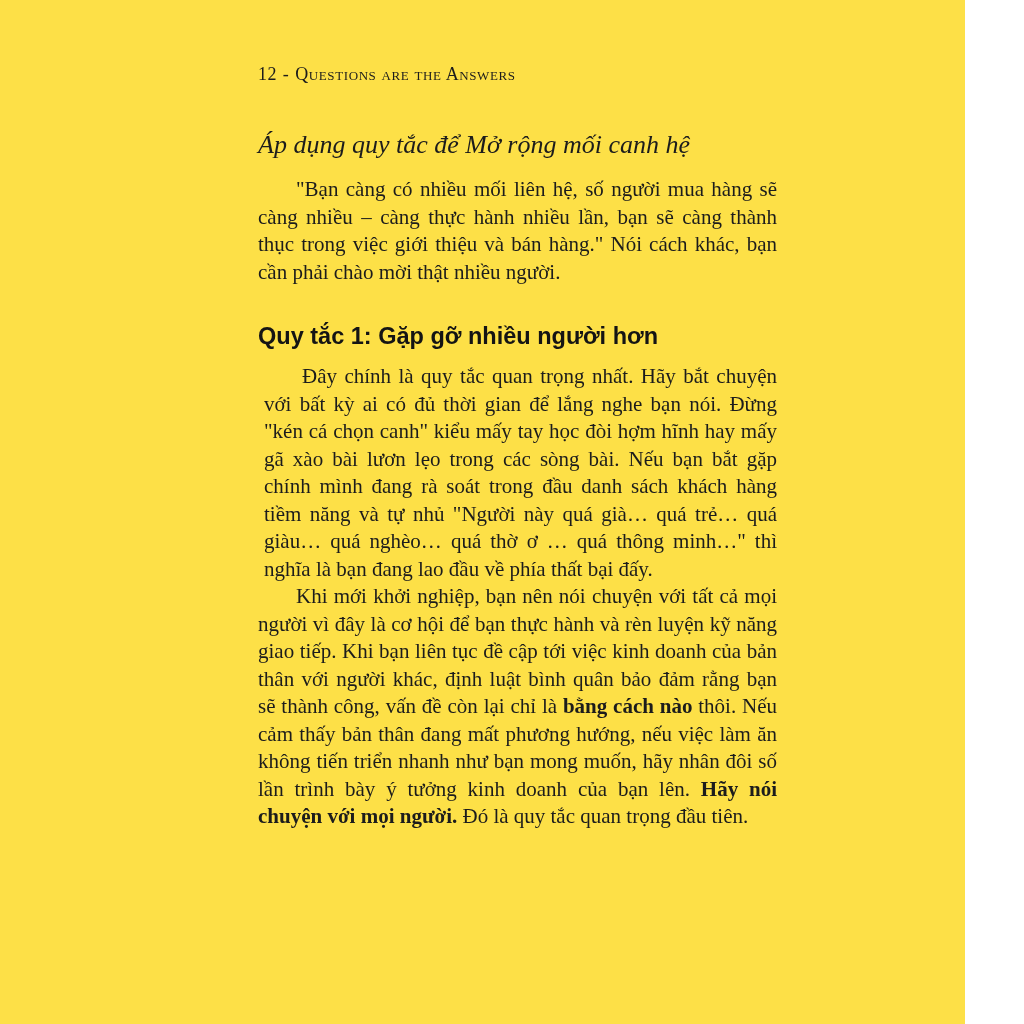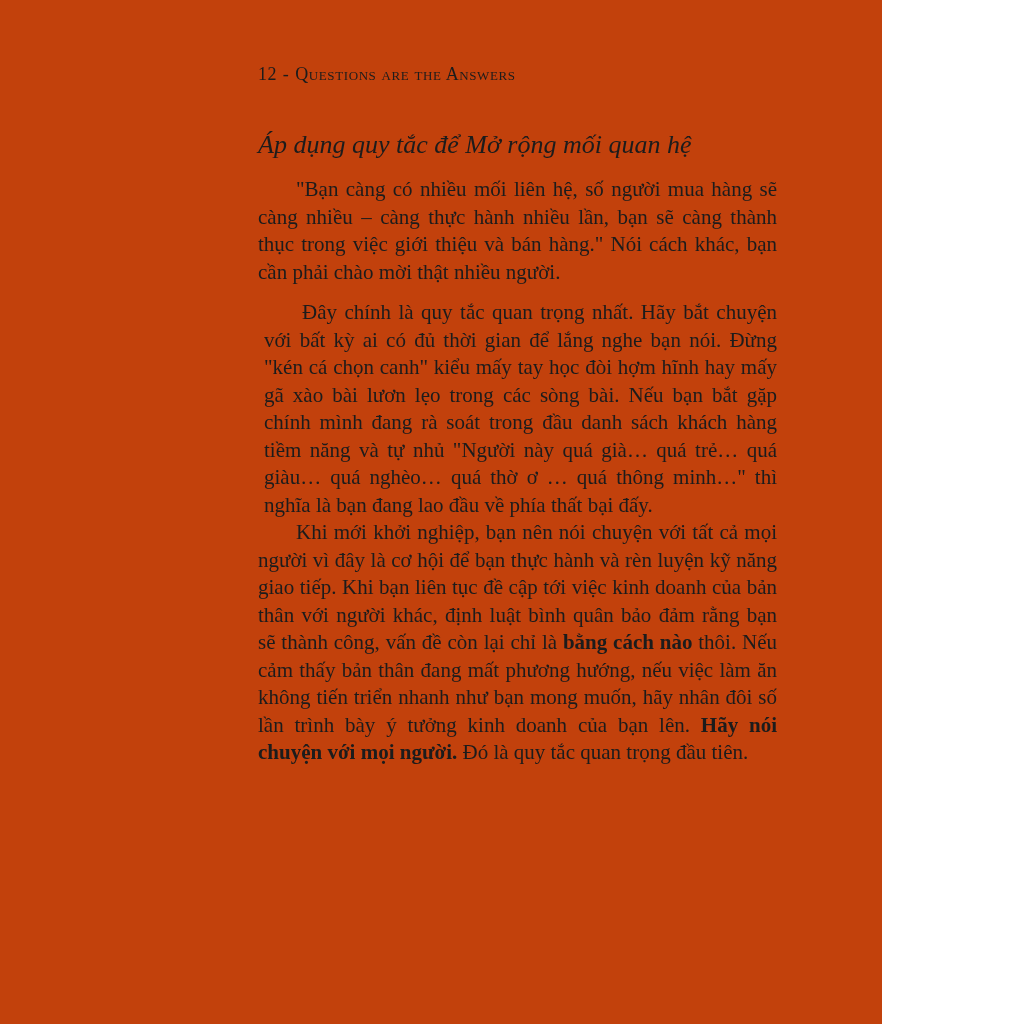--- a/index.html
+++ b/index.html
@@ -2,23 +2,23 @@
 <html><head>
 <meta charset="utf-8">
 <style>
   html, body {
     margin: 0;
     padding: 0;
     background: #ffffff;
   }
   .page-canvas {
     position: relative;
-    width: 882px;
+    width: 965px;
     height: 1024px;
-    background: #c2410c;
+    background: #fde047;
     overflow: hidden;
     font-family: "Liberation Serif", serif;
     color: #1c1c1c;
   }
   .running-header {
     position: absolute;
     left: 258px;
     top: 64px;
     font-size: 18px;
     letter-spacing: 0.4px;
@@ -79,24 +79,25 @@
 </style>
 </head>
 <body>
 
 <div class="page-canvas">
 
   <div class="running-header"><span class="page-num">12</span><span class="sep">-</span><span class="book-title">Questions are the Answers</span></div>
 
   <div class="content-column">
 
-    <h2 class="italic-heading">Áp dụng quy tắc để Mở rộng mối quan hệ</h2>
+    <h2 class="italic-heading">Áp dụng quy tắc để Mở rộng mối canh hệ</h2>
 
     <p class="body-para">"Bạn càng có nhiều mối liên hệ, số người mua hàng sẽ càng nhiều – càng thực hành nhiều lần, bạn sẽ càng thành thục trong việc giới thiệu và bán hàng." Nói cách khác, bạn cần phải chào mời thật nhiều người.</p>
 
+    <h3 class="rule-heading">Quy tắc 1: Gặp gỡ nhiều người hơn</h3>
 
     <p class="body-para para-after-heading">Đây chính là quy tắc quan trọng nhất. Hãy bắt chuyện với bất kỳ ai có đủ thời gian để lắng nghe bạn nói. Đừng "kén cá chọn canh" kiểu mấy tay học đòi hợm hĩnh hay mấy gã xào bài lươn lẹo trong các sòng bài. Nếu bạn bắt gặp chính mình đang rà soát trong đầu danh sách khách hàng tiềm năng và tự nhủ "Người này quá già… quá trẻ… quá giàu… quá nghèo… quá thờ ơ … quá thông minh…" thì nghĩa là bạn đang lao đầu về phía thất bại đấy.</p>
 
     <p class="body-para para-spaced"><span>Khi mới khởi nghiệp, bạn nên nói chuyện với tất cả mọi người vì đây là cơ hội để bạn thực hành và rèn luyện kỹ năng giao tiếp. Khi bạn liên tục đề cập tới việc kinh doanh của bản thân với người khác, định luật bình quân bảo đảm rằng bạn sẽ thành công, vấn đề còn lại chỉ là </span><strong>bằng cách nào</strong><span> thôi. Nếu cảm thấy bản thân đang mất phương hướng, nếu việc làm ăn không tiến triển nhanh như bạn mong muốn, hãy nhân đôi số lần trình bày ý tưởng kinh doanh của bạn lên. </span><strong>Hãy nói chuyện với mọi người.</strong><span> Đó là quy tắc quan trọng đầu tiên.</span></p>
 
   </div>
 
 </div>
 
 </body></html>

